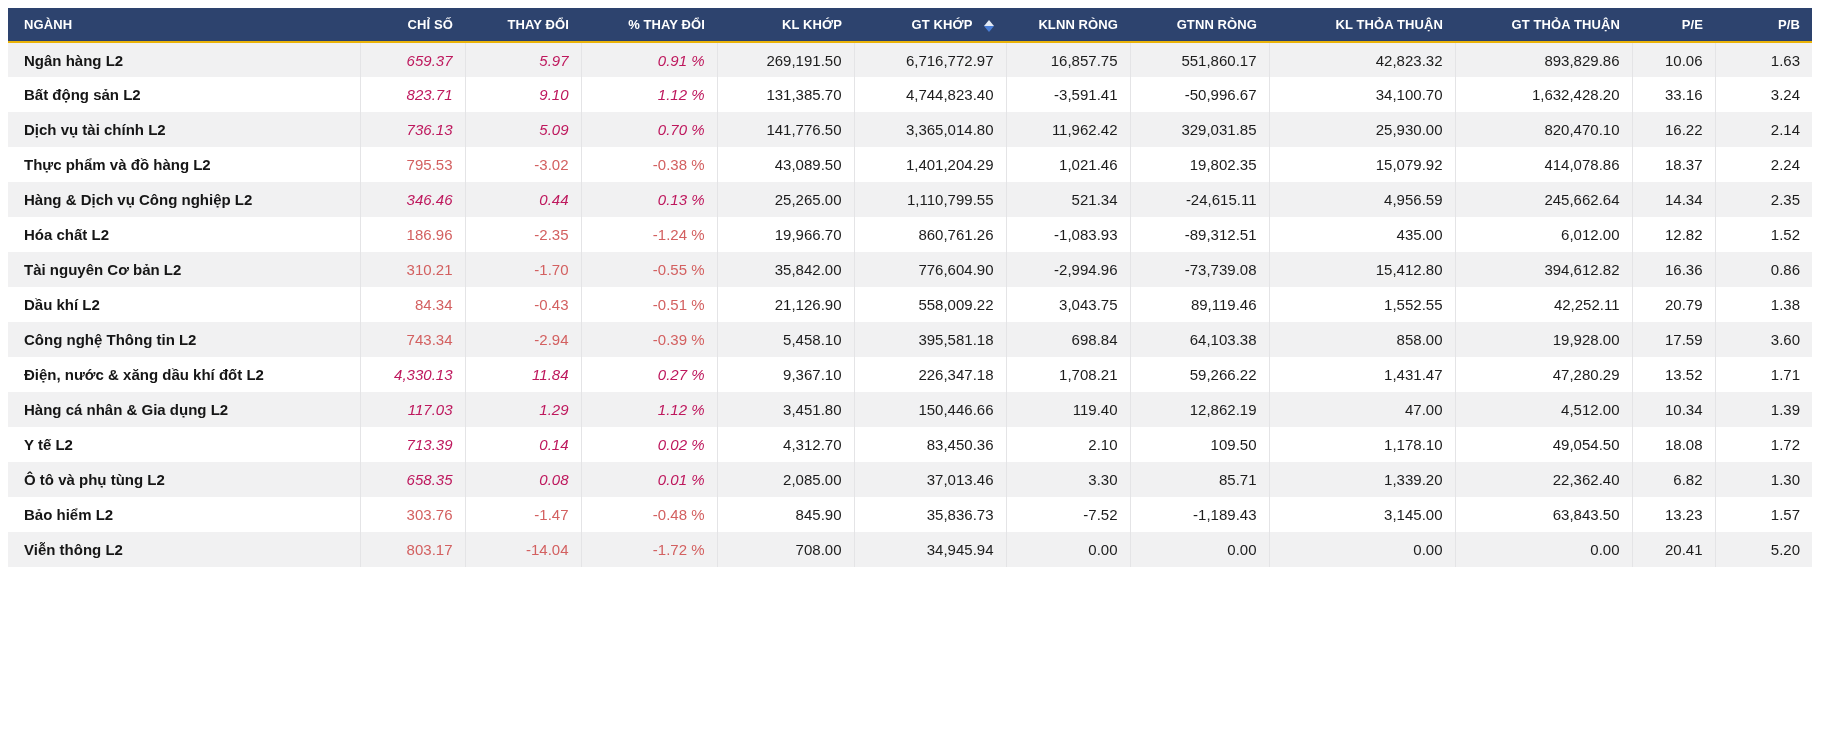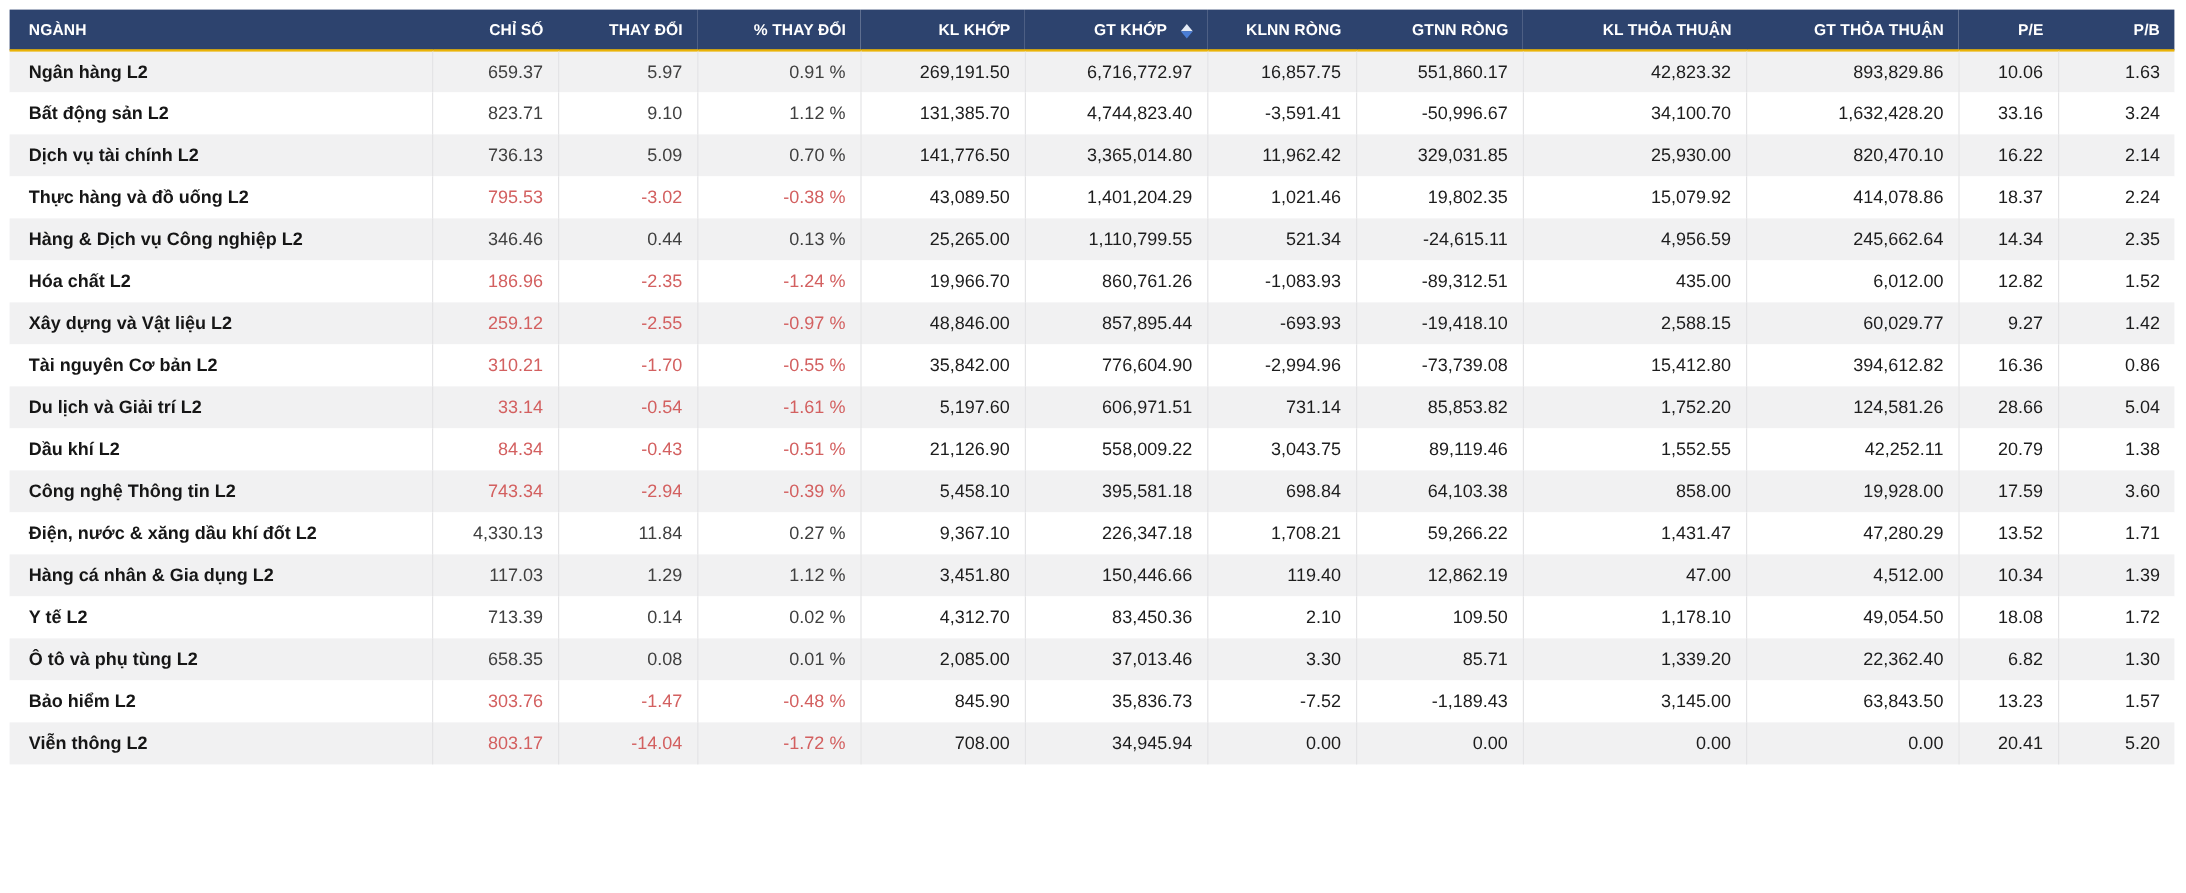--- a/index.html
+++ b/index.html
@@ -57,21 +57,21 @@
     text-align: left;
     padding-left: 16px;
     font-weight: bold;
     color: #161616;
     border-left: none;
   }
   tbody tr:nth-child(odd) td  { background: #f1f1f2; }
   tbody tr:nth-child(even) td { background: #ffffff; }
   tbody tr { cursor: pointer; }
 
-  td.up   { color: #404040; }
+  td.up   { color: #be185d; font-style: italic; }
   td.down { color: #d36060; }
 
   .sort {
     display: inline-block;
     vertical-align: middle;
     margin-left: 7px;
     width: 11px;
   }
   .sort i { display: block; width: 0; height: 0; margin: 0 auto; }
   .tri-up {
@@ -160,21 +160,21 @@
           <td class="col-kl_khop">141,776.50</td>
           <td class="col-gt_khop">3,365,014.80</td>
           <td class="col-klnn_rong">11,962.42</td>
           <td class="col-gtnn_rong">329,031.85</td>
           <td class="col-kl_thoa_thuan">25,930.00</td>
           <td class="col-gt_thoa_thuan">820,470.10</td>
           <td class="col-pe">16.22</td>
           <td class="col-pb">2.14</td>
         </tr>
         <tr>
-          <td class="col-nganh">Thực hàng và đồ uống L2</td>
+          <td class="col-nganh">Thực phẩm và đồ hàng L2</td>
           <td class="col-chi_so down">795.53</td>
           <td class="col-thay_doi down">-3.02</td>
           <td class="col-pct_thay_doi down">-0.38 %</td>
           <td class="col-kl_khop">43,089.50</td>
           <td class="col-gt_khop">1,401,204.29</td>
           <td class="col-klnn_rong">1,021.46</td>
           <td class="col-gtnn_rong">19,802.35</td>
           <td class="col-kl_thoa_thuan">15,079.92</td>
           <td class="col-gt_thoa_thuan">414,078.86</td>
           <td class="col-pe">18.37</td>
@@ -202,62 +202,34 @@
           <td class="col-kl_khop">19,966.70</td>
           <td class="col-gt_khop">860,761.26</td>
           <td class="col-klnn_rong">-1,083.93</td>
           <td class="col-gtnn_rong">-89,312.51</td>
           <td class="col-kl_thoa_thuan">435.00</td>
           <td class="col-gt_thoa_thuan">6,012.00</td>
           <td class="col-pe">12.82</td>
           <td class="col-pb">1.52</td>
         </tr>
         <tr>
-          <td class="col-nganh">Xây dựng và Vật liệu L2</td>
-          <td class="col-chi_so down">259.12</td>
-          <td class="col-thay_doi down">-2.55</td>
-          <td class="col-pct_thay_doi down">-0.97 %</td>
-          <td class="col-kl_khop">48,846.00</td>
-          <td class="col-gt_khop">857,895.44</td>
-          <td class="col-klnn_rong">-693.93</td>
-          <td class="col-gtnn_rong">-19,418.10</td>
-          <td class="col-kl_thoa_thuan">2,588.15</td>
-          <td class="col-gt_thoa_thuan">60,029.77</td>
-          <td class="col-pe">9.27</td>
-          <td class="col-pb">1.42</td>
-        </tr>
-        <tr>
           <td class="col-nganh">Tài nguyên Cơ bản L2</td>
           <td class="col-chi_so down">310.21</td>
           <td class="col-thay_doi down">-1.70</td>
           <td class="col-pct_thay_doi down">-0.55 %</td>
           <td class="col-kl_khop">35,842.00</td>
           <td class="col-gt_khop">776,604.90</td>
           <td class="col-klnn_rong">-2,994.96</td>
           <td class="col-gtnn_rong">-73,739.08</td>
           <td class="col-kl_thoa_thuan">15,412.80</td>
           <td class="col-gt_thoa_thuan">394,612.82</td>
           <td class="col-pe">16.36</td>
           <td class="col-pb">0.86</td>
         </tr>
         <tr>
-          <td class="col-nganh">Du lịch và Giải trí L2</td>
-          <td class="col-chi_so down">33.14</td>
-          <td class="col-thay_doi down">-0.54</td>
-          <td class="col-pct_thay_doi down">-1.61 %</td>
-          <td class="col-kl_khop">5,197.60</td>
-          <td class="col-gt_khop">606,971.51</td>
-          <td class="col-klnn_rong">731.14</td>
-          <td class="col-gtnn_rong">85,853.82</td>
-          <td class="col-kl_thoa_thuan">1,752.20</td>
-          <td class="col-gt_thoa_thuan">124,581.26</td>
-          <td class="col-pe">28.66</td>
-          <td class="col-pb">5.04</td>
-        </tr>
-        <tr>
           <td class="col-nganh">Dầu khí L2</td>
           <td class="col-chi_so down">84.34</td>
           <td class="col-thay_doi down">-0.43</td>
           <td class="col-pct_thay_doi down">-0.51 %</td>
           <td class="col-kl_khop">21,126.90</td>
           <td class="col-gt_khop">558,009.22</td>
           <td class="col-klnn_rong">3,043.75</td>
           <td class="col-gtnn_rong">89,119.46</td>
           <td class="col-kl_thoa_thuan">1,552.55</td>
           <td class="col-gt_thoa_thuan">42,252.11</td>

